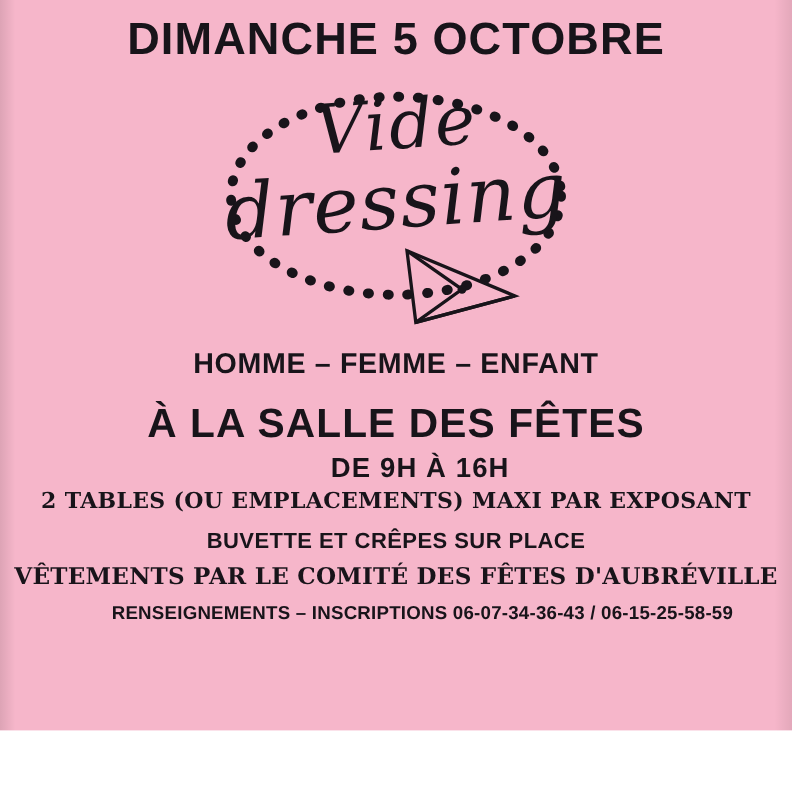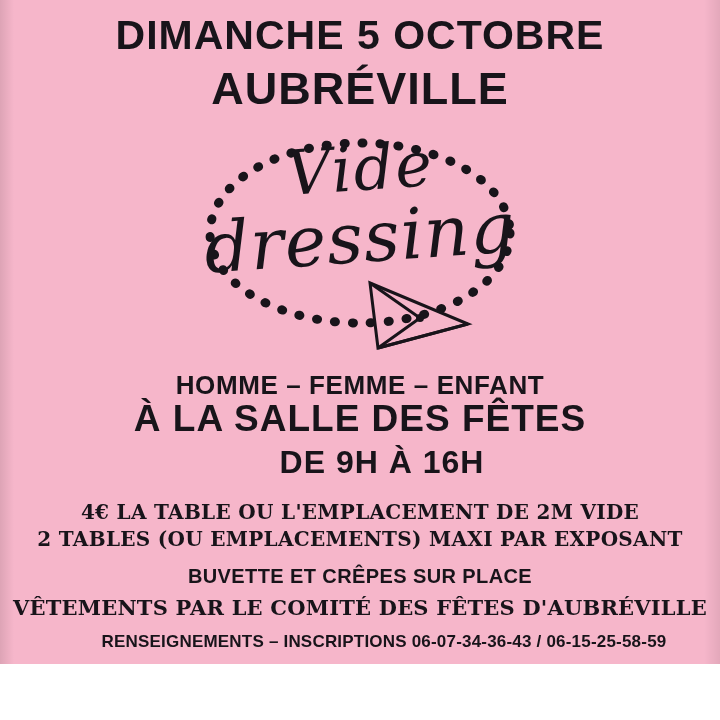--- a/index.html
+++ b/index.html
@@ -103,24 +103,25 @@
     letter-spacing: 0.6px;
   }
   .cats2 {
     font-size: 22px;
     margin-top: 8px;
     letter-spacing: 0.4px;
   }
 
   .venue {
     font-size: 37px;
+    margin-top: 22px;
     letter-spacing: 1px;
   }
   .hours {
-    font-size: 32px;
+    font-size: 25px;
     margin-top: 8px;
     letter-spacing: 1px;
     padding-left: 44px;
   }
 
   .price1 {
     font-family: "DejaVu Serif", serif;
     font-size: 20px;
     margin-top: 22px;
     letter-spacing: 0.3px;
@@ -149,41 +150,39 @@
     letter-spacing: 0.2px;
     padding-left: 48px;
   }
 </style>
 </head>
 <body>
 
 <div id="poster">
 
   <div class="line date">DIMANCHE 5 OCTOBRE</div>
-  <div class="line town">AUBRÉVILLE</div>
 
   <div class="logo-wrap">
     <svg width="720" height="250" viewBox="0 0 720 250">
       <ellipse cx="360" cy="115" rx="150" ry="90" fill="none" stroke="#18141a" stroke-width="9" stroke-linecap="round" stroke-dasharray="1 17"></ellipse>
       <path d="M 370 165 L 468 206 L 378 230 Z" fill="none" stroke="#18141a" stroke-width="3"></path>
       <path d="M 468 206 L 378 230" fill="none" stroke="#18141a" stroke-width="3"></path>
       <path d="M 370 165 L 420 200 L 378 230" fill="none" stroke="#18141a" stroke-width="3"></path>
       <circle cx="420" cy="200" r="4" fill="#18141a"></circle>
     </svg>
     <div class="script">
       <span class="s1">Vide</span>
       <span class="s2">dressing</span>
     </div>
   </div>
 
   <div class="line cats1">HOMME – FEMME – ENFANT</div>
 
   <div class="line venue">À LA SALLE DES FÊTES</div>
   <div class="line hours">DE 9H À 16H</div>
 
-  <div class="line price1">4€ LA TABLE OU L'EMPLACEMENT DE 2M VIDE</div>
   <div class="line price2">2 TABLES (OU EMPLACEMENTS) MAXI PAR EXPOSANT</div>
 
   <div class="line refresh">BUVETTE ET CRÊPES SUR PLACE</div>
   <div class="line organiser">VÊTEMENTS PAR LE COMITÉ DES FÊTES D'AUBRÉVILLE</div>
   <div class="line contact">RENSEIGNEMENTS – INSCRIPTIONS 06-07-34-36-43 / 06-15-25-58-59</div>
 
 </div>
 
 </body></html>

